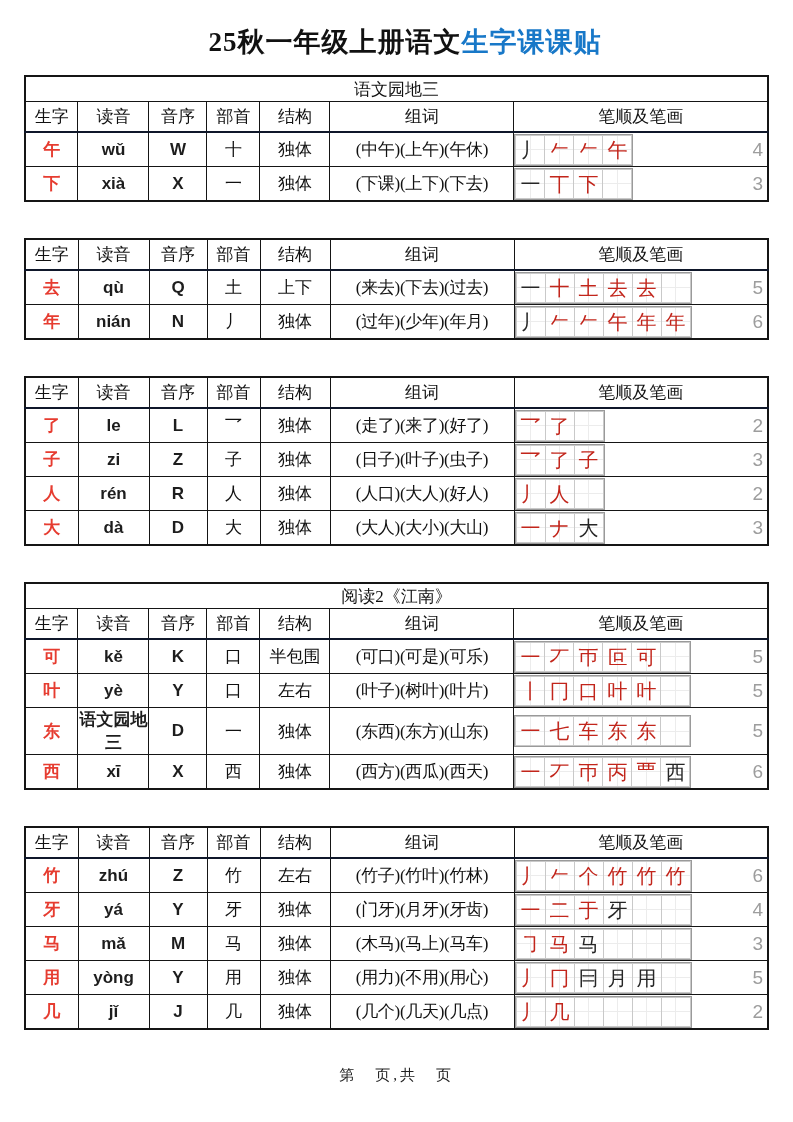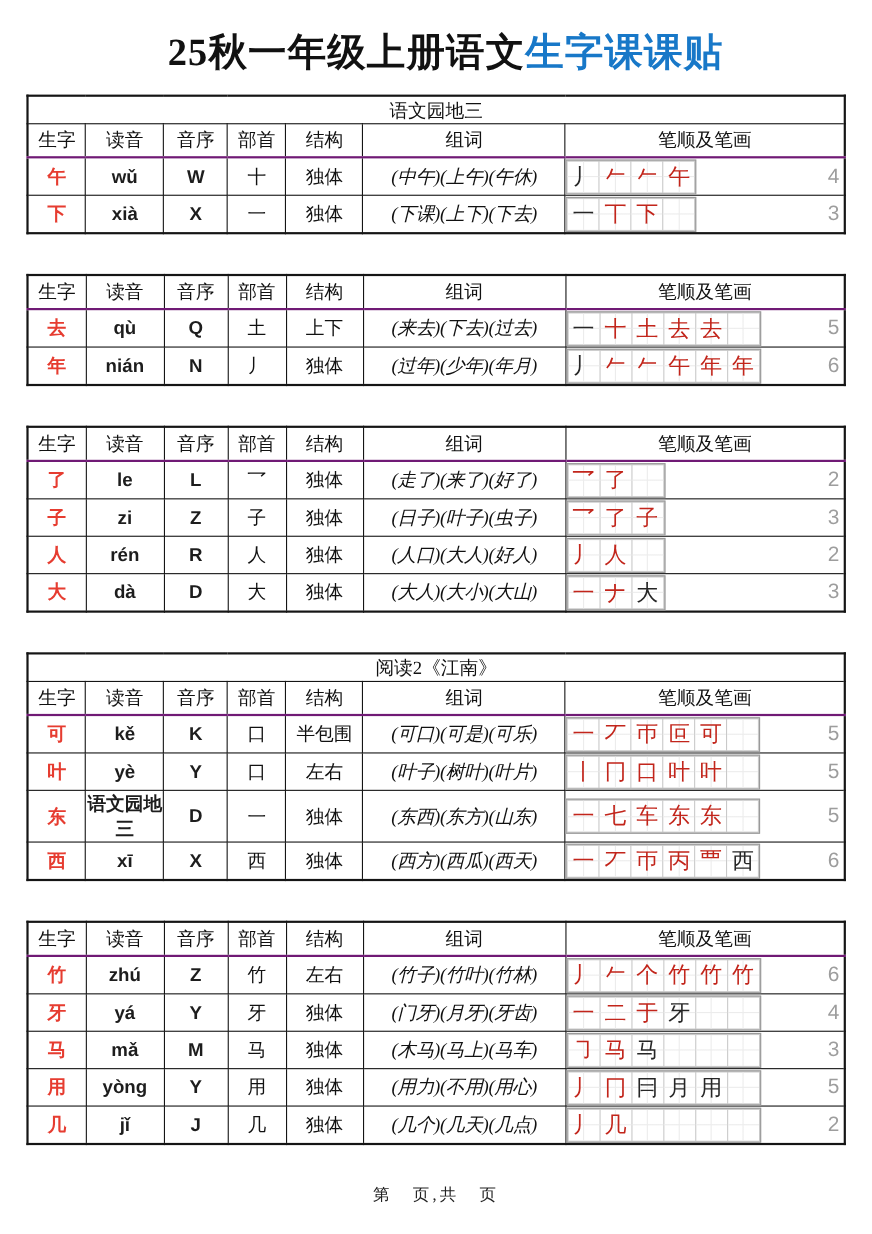--- a/index.html
+++ b/index.html
@@ -1,43 +1,43 @@
 <!DOCTYPE html>
 <html><head>
 <meta charset="utf-8">
 <style>
   html,body{margin:0;padding:0;background:#fff;}
   body{width:793px;height:1122px;overflow:hidden;
        font-family:"Liberation Serif",serif;color:#111;}
   .page{width:793px;height:1122px;position:relative;}
 
   
-  .main-title{margin:24px 0 15px;text-align:center;font-size:35px;font-weight:700;
+  .main-title{margin:24px 0 15px;text-align:center;font-size:27px;font-weight:700;
               letter-spacing:1px;white-space:nowrap;padding-left:17px;}
   .title-blue{color:#1878c8;}
 
   
   table.wtable{width:743px;margin:0 auto 36px;border-collapse:collapse;
                border:2px solid #151515;table-layout:fixed;}
   table.wtable td{border:1px solid #151515;text-align:center;padding:0;overflow:hidden;
                   font-size:17px;}
   .col-0{width:53px;} .col-1{width:71px;} .col-2{width:58px;}
   .col-3{width:53px;} .col-4{width:70px;} .col-5{width:184px;} .col-6{width:254px;}
 
   td.sec-title{text-align:left;padding:2px 7px;height:24px;font-size:17px;
                border-bottom:2px solid #151515;}
-  tr.head-row td{height:29px;border-bottom:2px solid #701a75;}
+  tr.head-row td{height:29px;border-bottom:2px solid #0f172a;}
 
   tr.data-row td{height:33px;}
   td.char-cell{color:#e63c30;font-size:23px;font-weight:600;}
   td.pinyin-cell,td.initial-cell{font-family:"Liberation Sans",sans-serif;
                                  font-size:17px;color:#1d1d1d;font-weight:bold;}
   td.radical-cell{font-size:18px;}
   td.structure-cell{font-size:16px;}
-  td.words-cell{font-size:16px;letter-spacing:-0.3px;white-space:nowrap;font-style:italic;}
+  td.words-cell{font-size:16px;letter-spacing:-0.3px;white-space:nowrap;}
   td.order-cell{padding:1px 6px 1px 2px;}
 
   .stroke-wrap{display:flex;align-items:center;width:100%;}
   .stroke-cells{display:flex;background:#c9c9c9;border:1px solid #9a9a9a;
                 padding:1px;gap:1px;flex:0 0 auto;}
   .scell{display:block;width:28px;height:28px;flex:0 0 28px;text-align:center;
          font-size:20px;line-height:28px;overflow:hidden;
          background-color:#fff;
          background-image:linear-gradient(#ececec,#ececec),linear-gradient(#ececec,#ececec);
          background-size:100% 1px,1px 100%;

